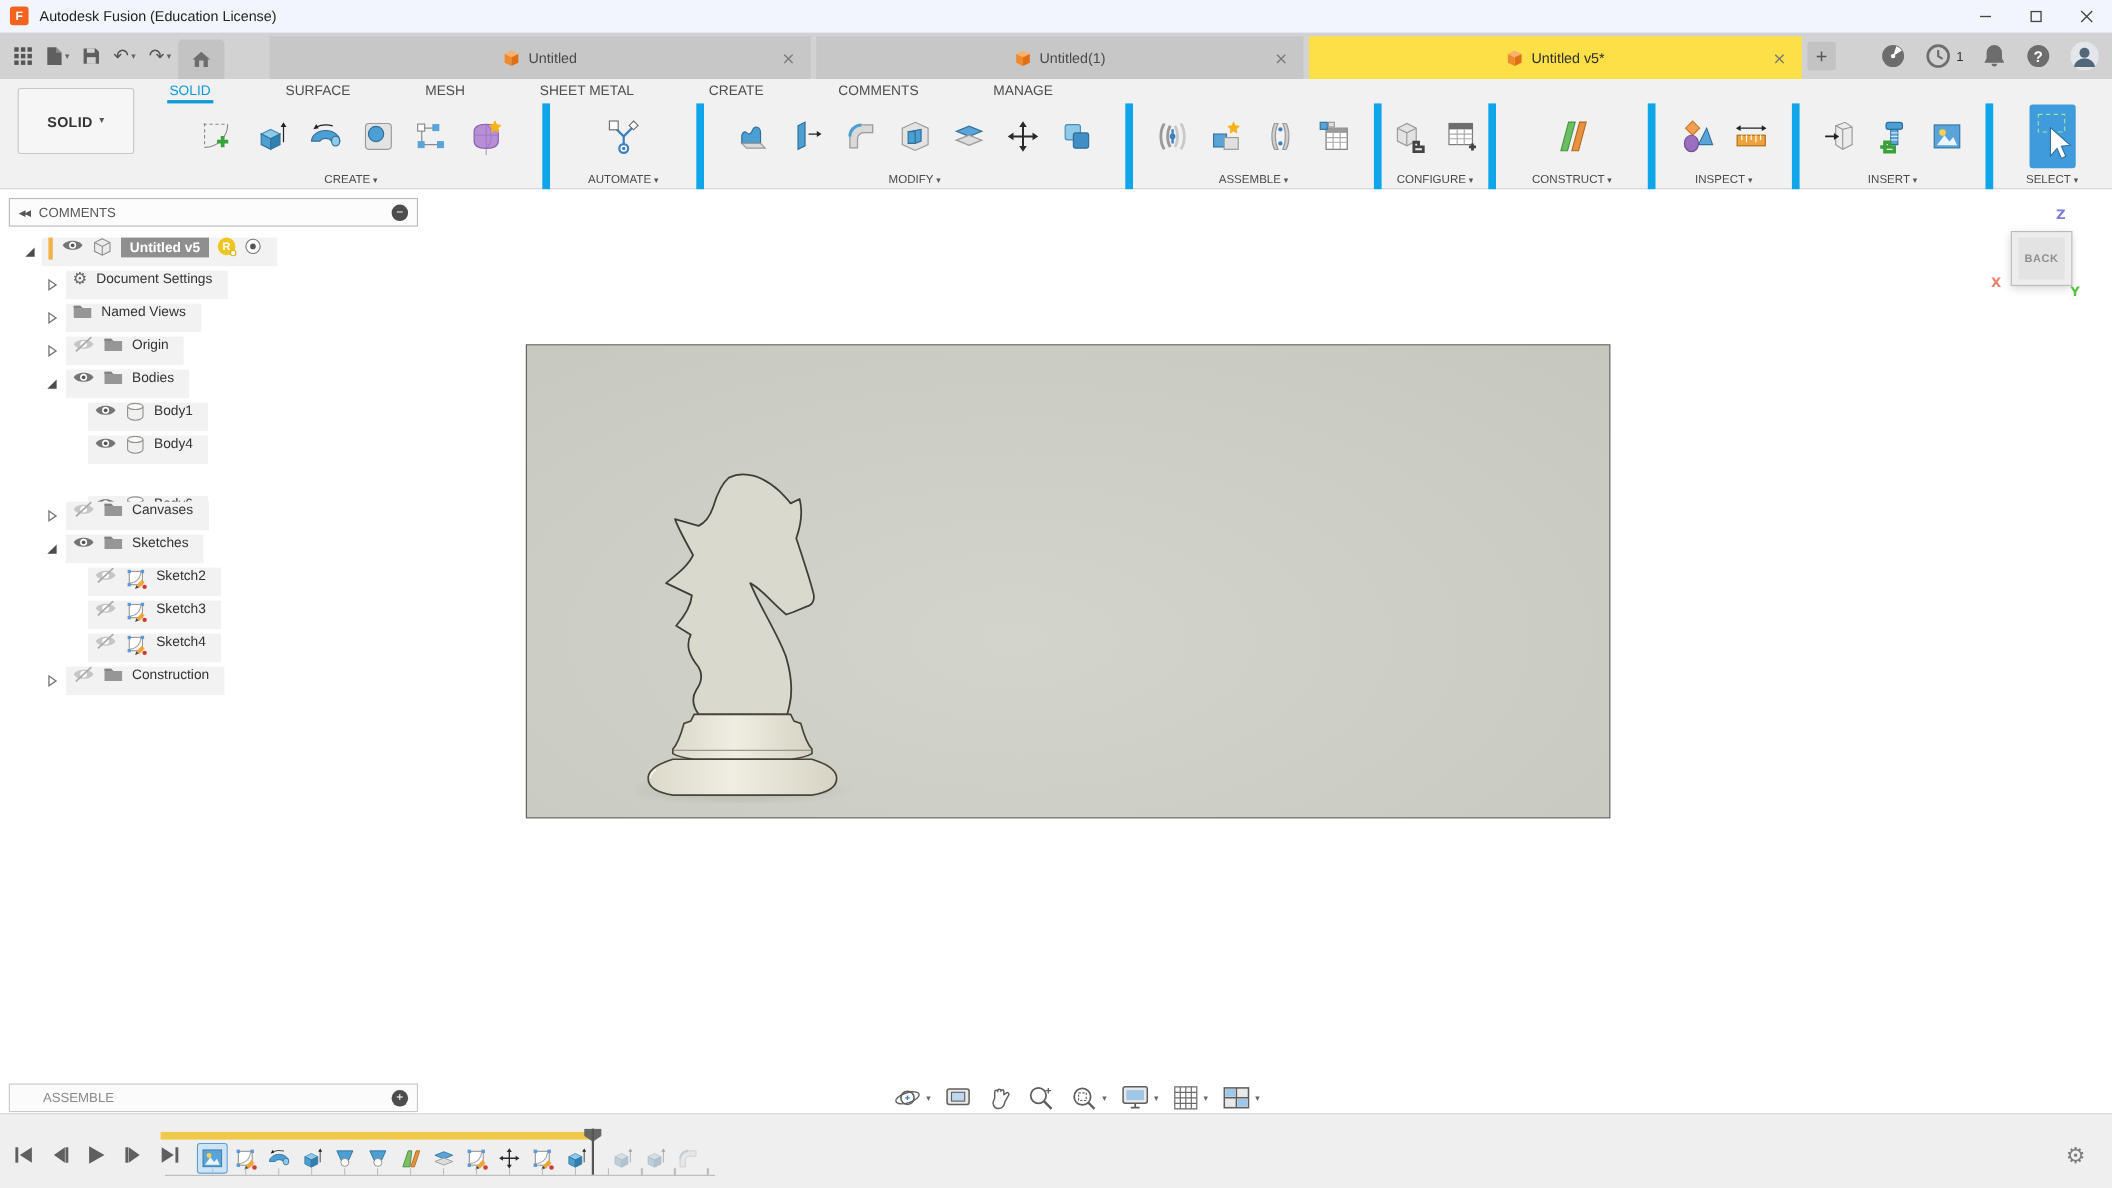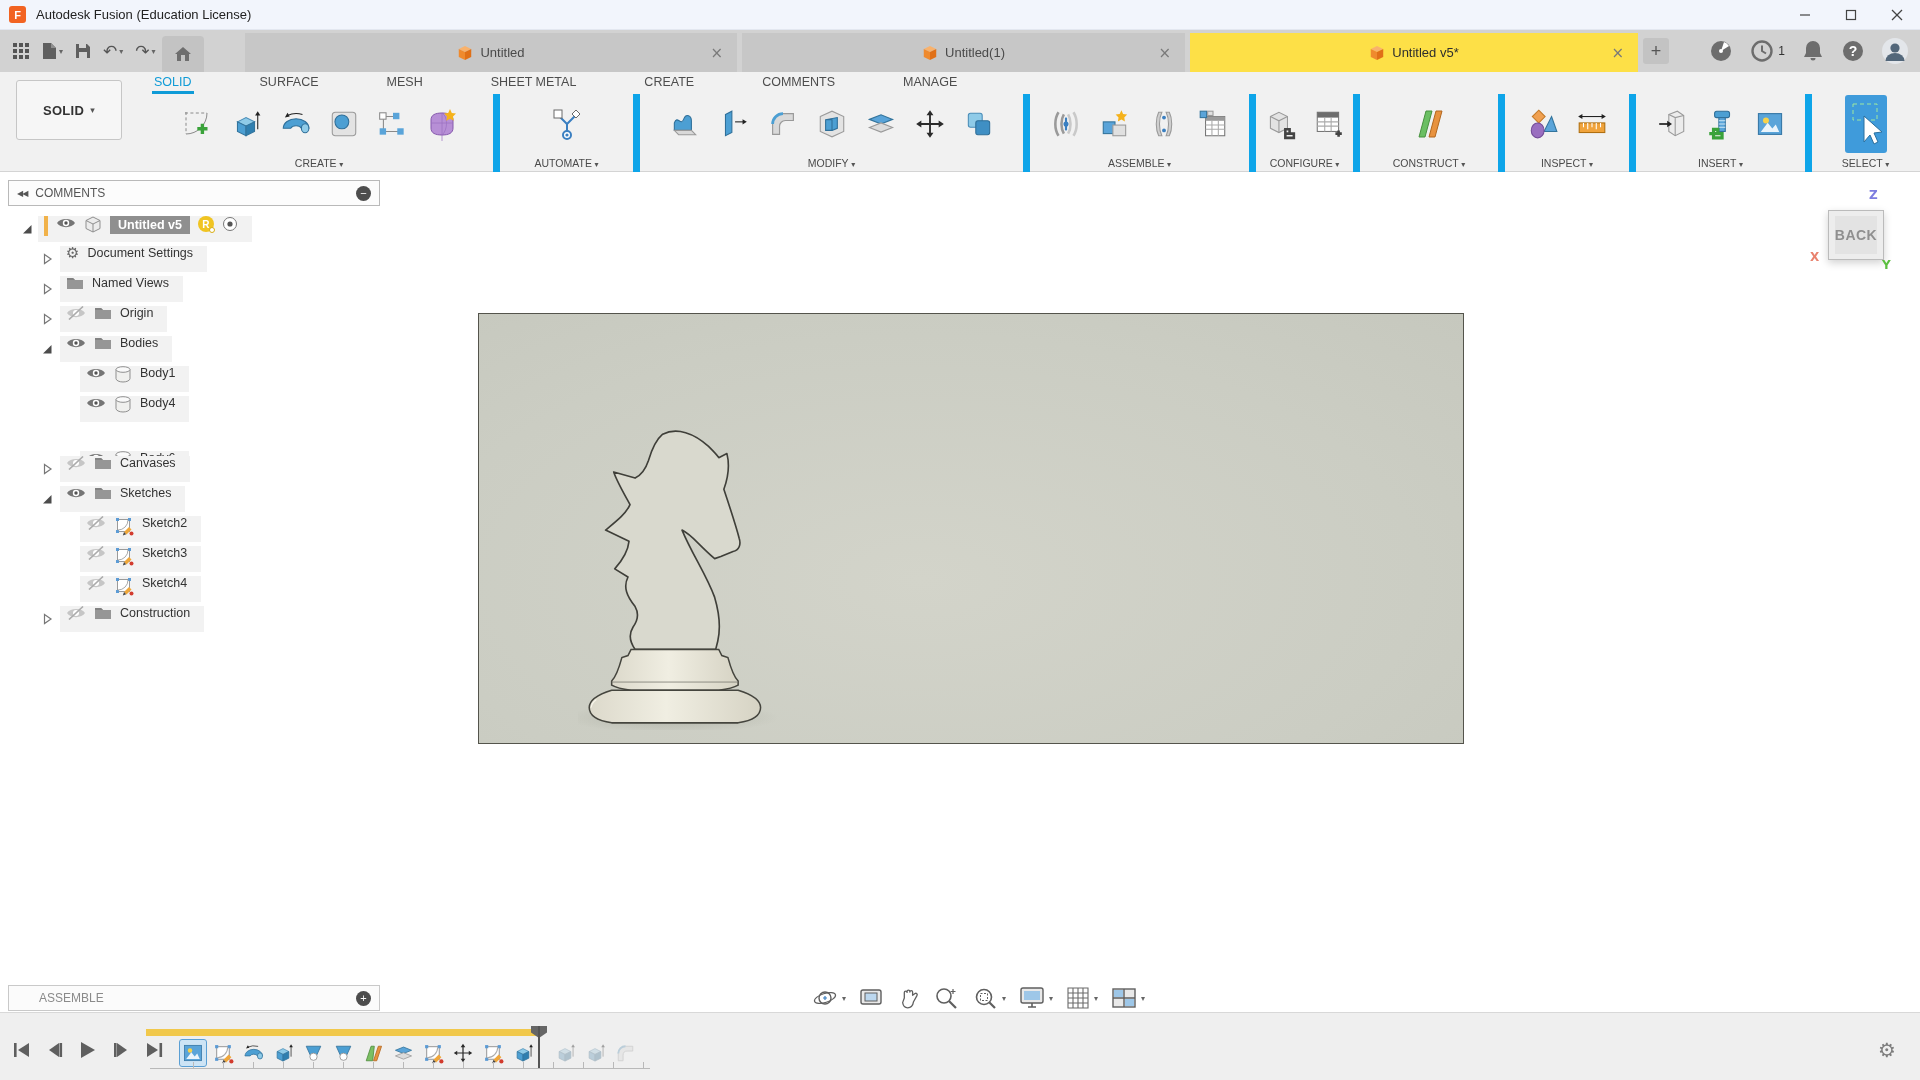--- a/index.html
+++ b/index.html
@@ -69,21 +69,21 @@
   .rbadge i{position:absolute;right:-1px;bottom:-1px;width:6px;height:6px;border-radius:50%;
             background:#fff;border:1px solid #d9ae14}
 
   
   .canvas{position:absolute;left:478px;top:313px;width:986px;height:431px;
           background:radial-gradient(ellipse at 45% 62%,#d3d4ca 0%,#cbcdc3 65%,#c6c8be 100%);
           border:1.5px solid #54544c}
   .vcube{position:absolute;left:1828px;top:210px;width:56px;height:50px;background:#ededed;
          border:1px solid #bbb;box-shadow:0 3px 8px rgba(0,0,0,.18);display:flex;align-items:center;justify-content:center}
   .vcube .face{width:42px;height:38px;background:#e3e3e3;display:flex;align-items:center;justify-content:center;
-               font-size:14px;font-weight:bold;color:#8f8f8f;letter-spacing:.5px}
+               font-size:10px;font-weight:bold;color:#8f8f8f;letter-spacing:.5px}
   .axis{position:absolute;font-size:12px;font-weight:bold;font-family:"DejaVu Sans",sans-serif}
 
   
   .comments{position:absolute;left:8px;top:985px;width:372px;height:26px;background:#fbfbfb;
             border:1px solid #c9c9c9;display:flex;align-items:center;font-size:12px;color:#8a8a8a}
   .navbar{position:absolute;left:812px;top:984px;height:28px;display:flex;align-items:center;gap:13px}
   .nico{display:flex;align-items:center;gap:2px}
 
   
   .bottombar{position:absolute;left:0;top:1012px;width:1920px;height:68px;background:#efefef;

